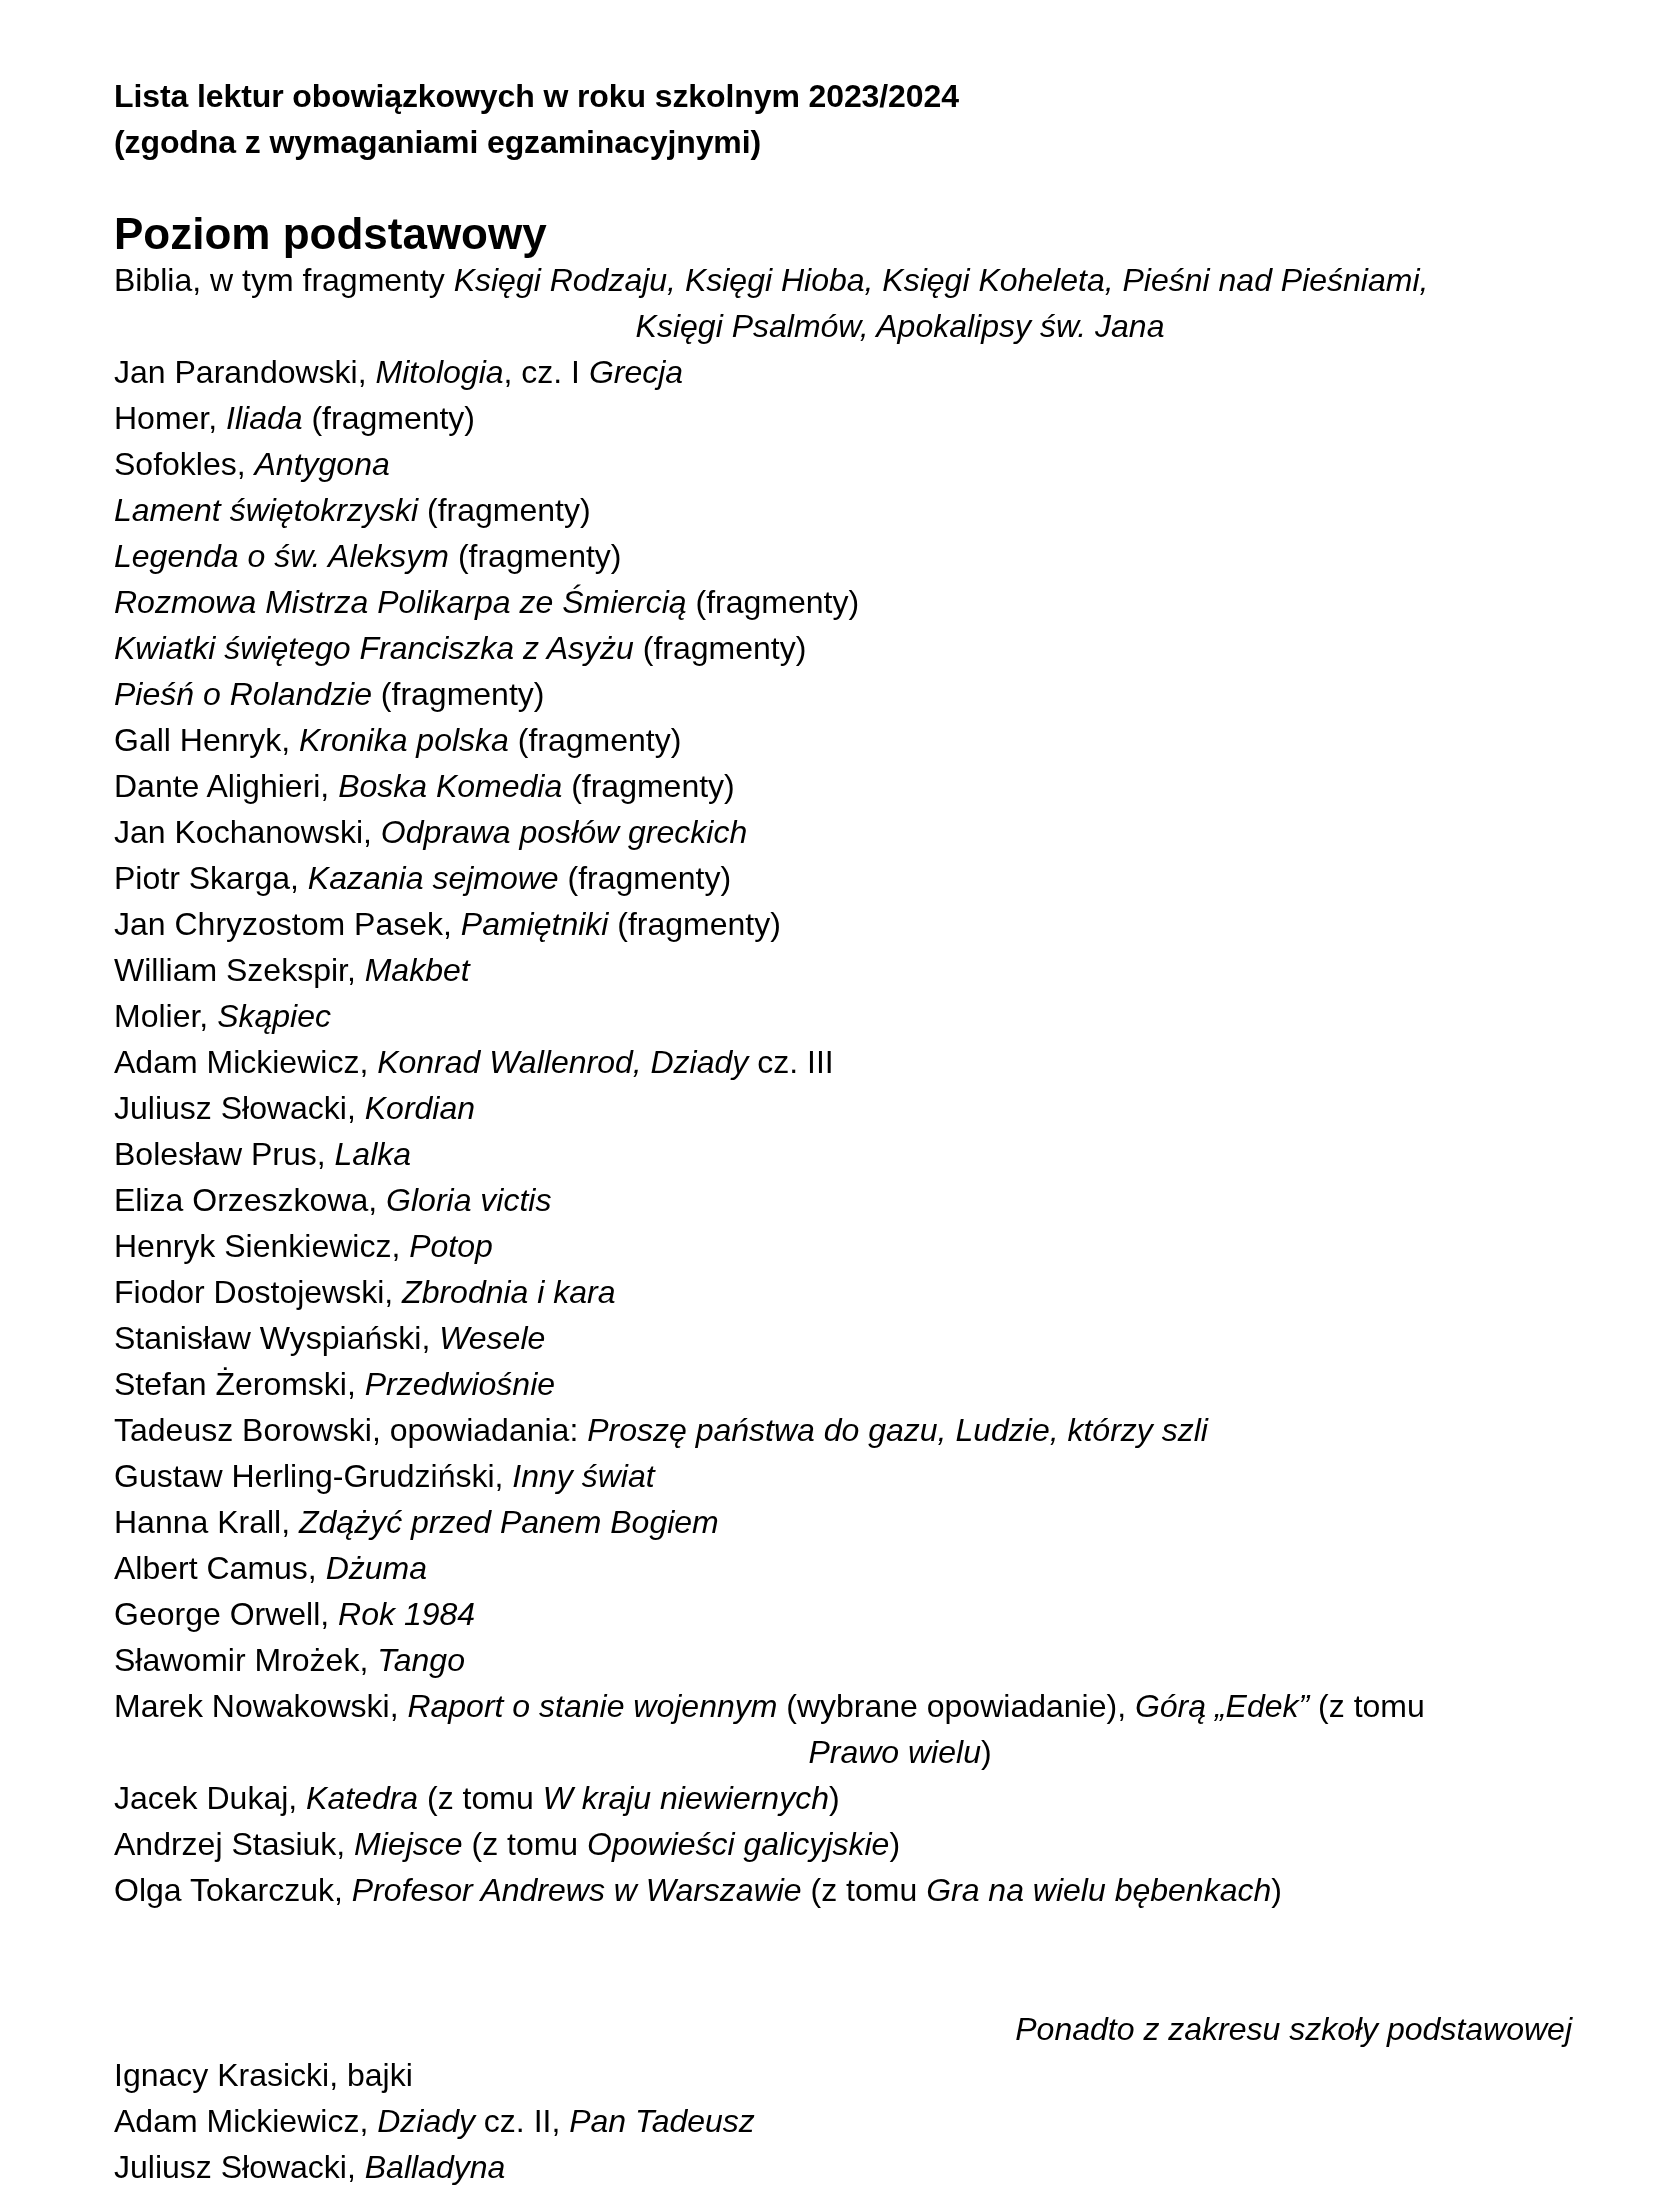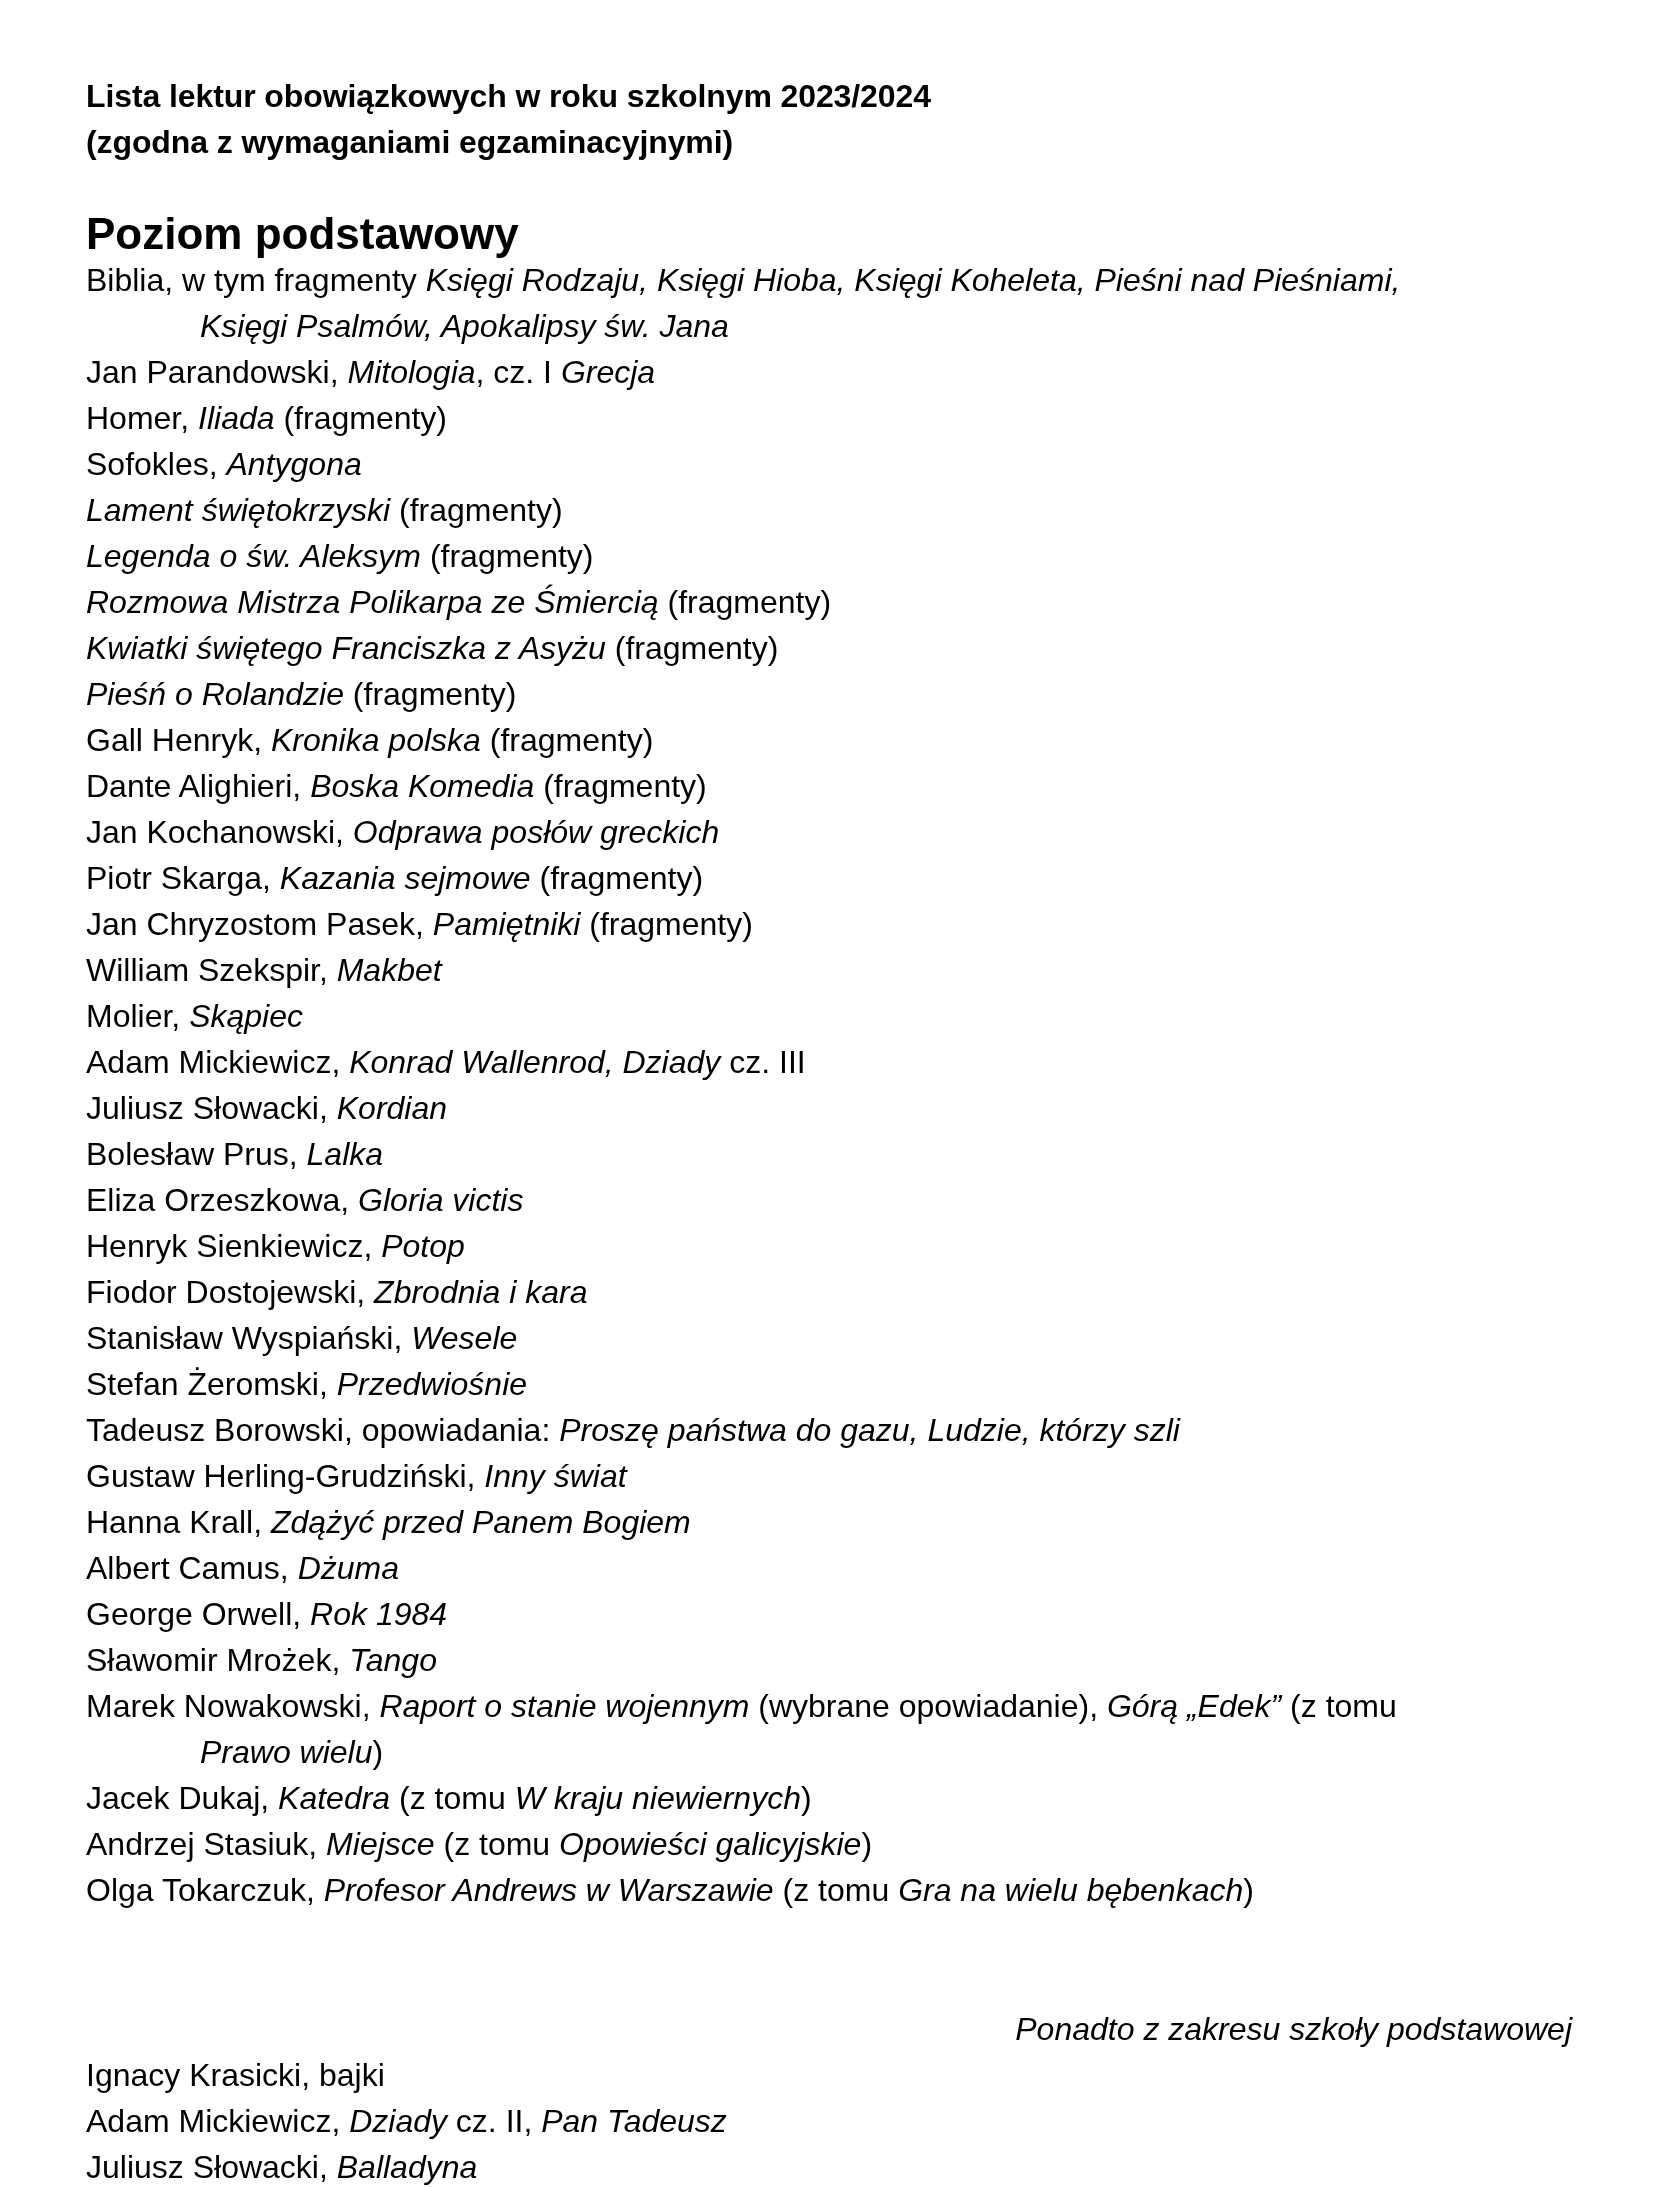--- a/index.html
+++ b/index.html
@@ -14,21 +14,21 @@
     font-family: "Liberation Sans", sans-serif;
     color: #000000;
     -webkit-font-smoothing: antialiased;
   }
   .page {
     position: relative;
     width: 1677px;
     height: 2188px;
     background: #ffffff;
     box-sizing: border-box;
-    padding: 73px 105px 0 86px;
+    padding: 73px 105px 0 114px;
     border-radius: 30px;
   }
   .doc-title {
     font-size: 32px;
     font-weight: bold;
     line-height: 46px;
     letter-spacing: -0.1px;
     margin: 0;
   }
   .doc-title .line {
@@ -61,20 +61,21 @@
   }
   .entry {
     font-size: 32px;
     line-height: 46px;
     margin: 0;
     padding: 0;
   }
   .entry .cont {
     display: block;
     padding-left: 114px;
+    text-align: center;
   }
   .entry i,
   .entry em {
     font-style: italic;
   }
   .gap-block {
     height: 93px;
   }
 </style>
 </head>

